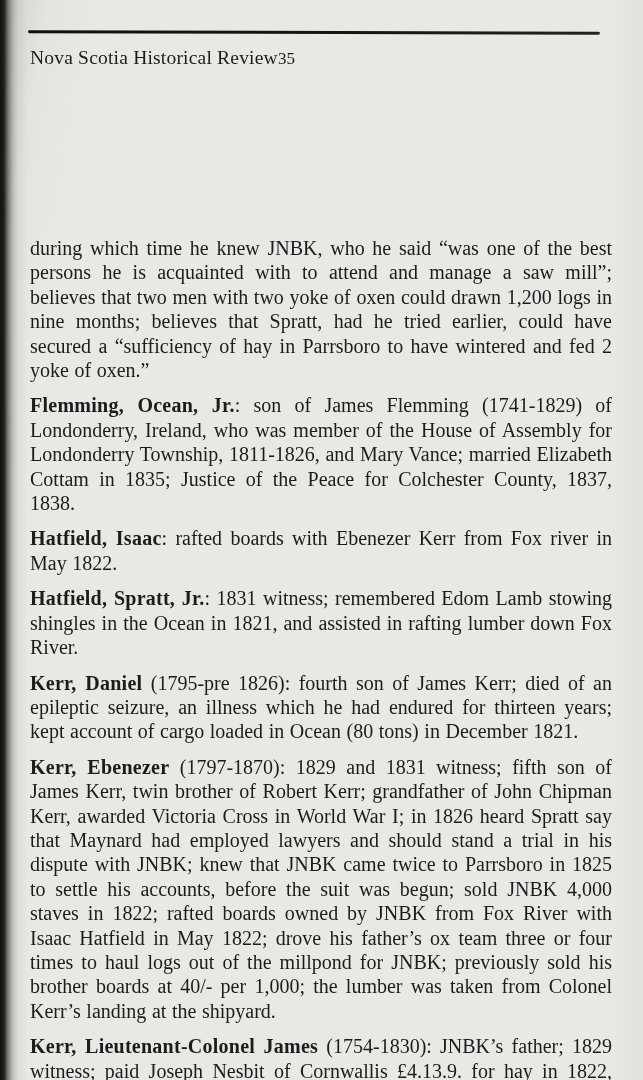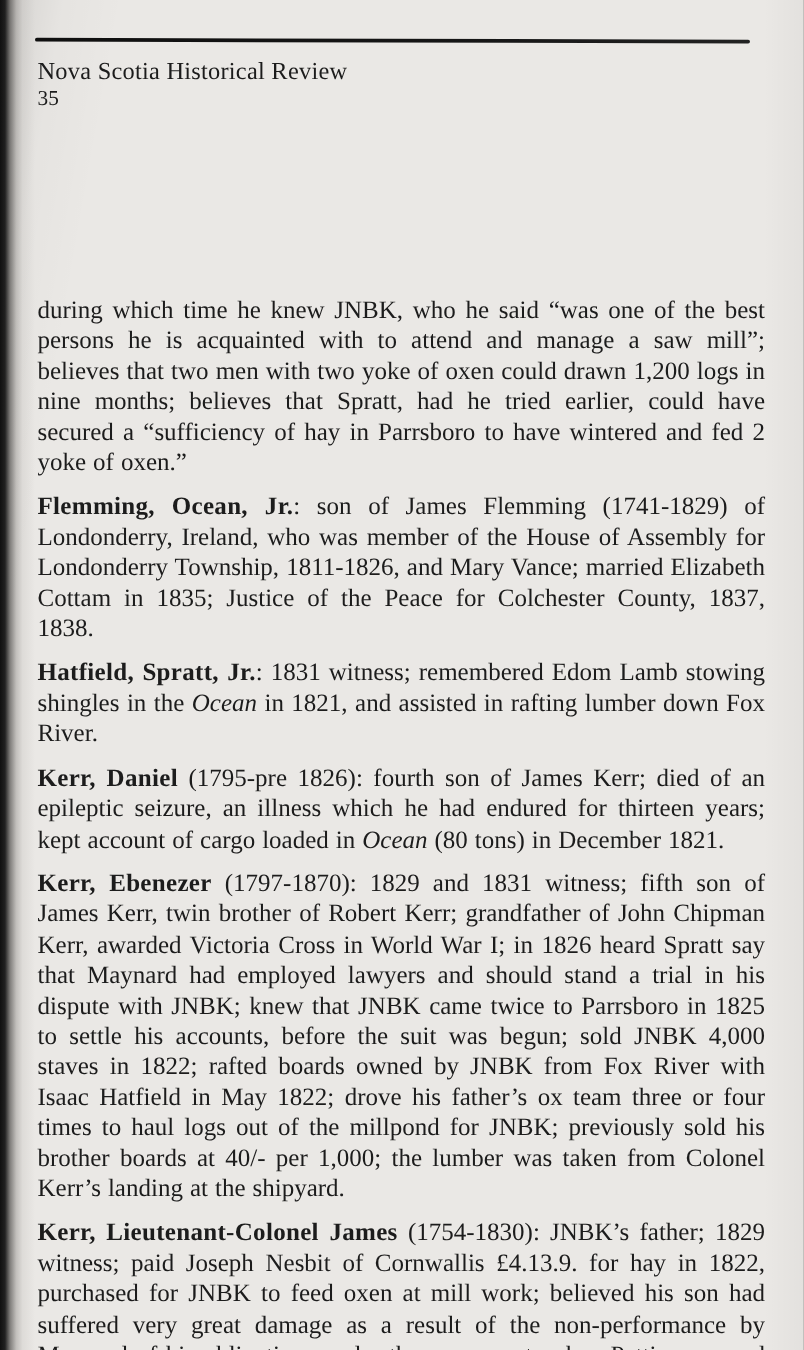--- a/index.html
+++ b/index.html
@@ -35,21 +35,21 @@
     pointer-events:none;
   }
   .header-rule{
     position:absolute;left:28px;top:31px;width:572px;height:3px;
     background:linear-gradient(to right,#0f0f0f 0%,#161616 60%,#222 100%);
     transform:rotate(0.15deg);
     border-radius:2px;
   }
   .header-row{
     position:absolute;left:30px;top:47px;width:578px;
-    display:flex;justify-content:space-between;align-items:baseline;flex-direction:column;
+    display:flex;align-items:baseline;
   }
   .journal-title{
     font-size:19.5px;
     letter-spacing:0.2px;
     color:var(--ink);
   }
   .page-number{
     font-size:17px;
     color:var(--ink);
   }
@@ -60,33 +60,34 @@
     text-align:justify;
     text-justify:inter-word;
     color:var(--ink);
     word-spacing:0.6px;
   }
   .body-text p.para{
     margin:0 0 11px 0;
   }
   .seg-normal{font-weight:400;}
   .seg-bold{font-weight:700;letter-spacing:0.25px;}
-  .seg-italic{font-style:italic;}
+  .seg-italic{}
 </style>
 </head>
 <body>
 
 <div class="page">
   <div class="edge-shadow-left"></div>
   <div class="header-rule"></div>
   <div class="header-row">
     <span class="journal-title">Nova Scotia Historical Review</span>
     <span class="page-number">35</span>
   </div>
   <div class="body-text">
       <p class="para"><span class="seg-normal">during which time he knew JNBK, who he said “was one of the best persons he is acquainted with to attend and manage a saw mill”; believes that two men with two yoke of oxen could drawn 1,200 logs in nine months; believes that Spratt, had he tried earlier, could have secured a “sufficiency of hay in Parrsboro to have wintered and fed 2 yoke of oxen.”</span></p>
       <p class="para"><span class="seg-bold">Flemming, Ocean, Jr.</span><span class="seg-normal">: son of James Flemming (1741-1829) of Londonderry, Ireland, who was member of the House of Assembly for Londonderry Township, 1811-1826, and Mary Vance; married Elizabeth Cottam in 1835; Justice of the Peace for Colchester County, 1837, 1838.</span></p>
+      <p class="para"><span class="seg-bold">Hatfield, Isaac</span><span class="seg-normal">: rafted boards with Ebenezer Kerr from Fox river in May 1822.</span></p>
       <p class="para"><span class="seg-bold">Hatfield, Spratt, Jr.</span><span class="seg-normal">: 1831 witness; remembered Edom Lamb stowing shingles in the </span><span class="seg-italic">Ocean</span><span class="seg-normal"> in 1821, and assisted in rafting lumber down Fox River.</span></p>
       <p class="para"><span class="seg-bold">Kerr, Daniel</span><span class="seg-normal"> (1795-pre 1826): fourth son of James Kerr; died of an epileptic seizure, an illness which he had endured for thirteen years; kept account of cargo loaded in </span><span class="seg-italic">Ocean</span><span class="seg-normal"> (80 tons) in December 1821.</span></p>
       <p class="para"><span class="seg-bold">Kerr, Ebenezer</span><span class="seg-normal"> (1797-1870): 1829 and 1831 witness; fifth son of James Kerr, twin brother of Robert Kerr; grandfather of John Chipman Kerr, awarded Victoria Cross in World War I; in 1826 heard Spratt say that Maynard had employed lawyers and should stand a trial in his dispute with JNBK; knew that JNBK came twice to Parrsboro in 1825 to settle his accounts, before the suit was begun; sold JNBK 4,000 staves in 1822; rafted boards owned by JNBK from Fox River with Isaac Hatfield in May 1822; drove his father’s ox team three or four times to haul logs out of the millpond for JNBK; previously sold his brother boards at 40/- per 1,000; the lumber was taken from Colonel Kerr’s landing at the shipyard.</span></p>
       <p class="para"><span class="seg-bold">Kerr, Lieutenant-Colonel James</span><span class="seg-normal"> (1754-1830): JNBK’s father; 1829 witness; paid Joseph Nesbit of Cornwallis £4.13.9. for hay in 1822, purchased for JNBK to feed oxen at mill work; believed his son had suffered very great damage as a result of the non-performance by Maynard of his obligations under the agreement; when Pettis surveyed the lumber at</span></p>
     </div>
 </div>
 
 </body></html>

